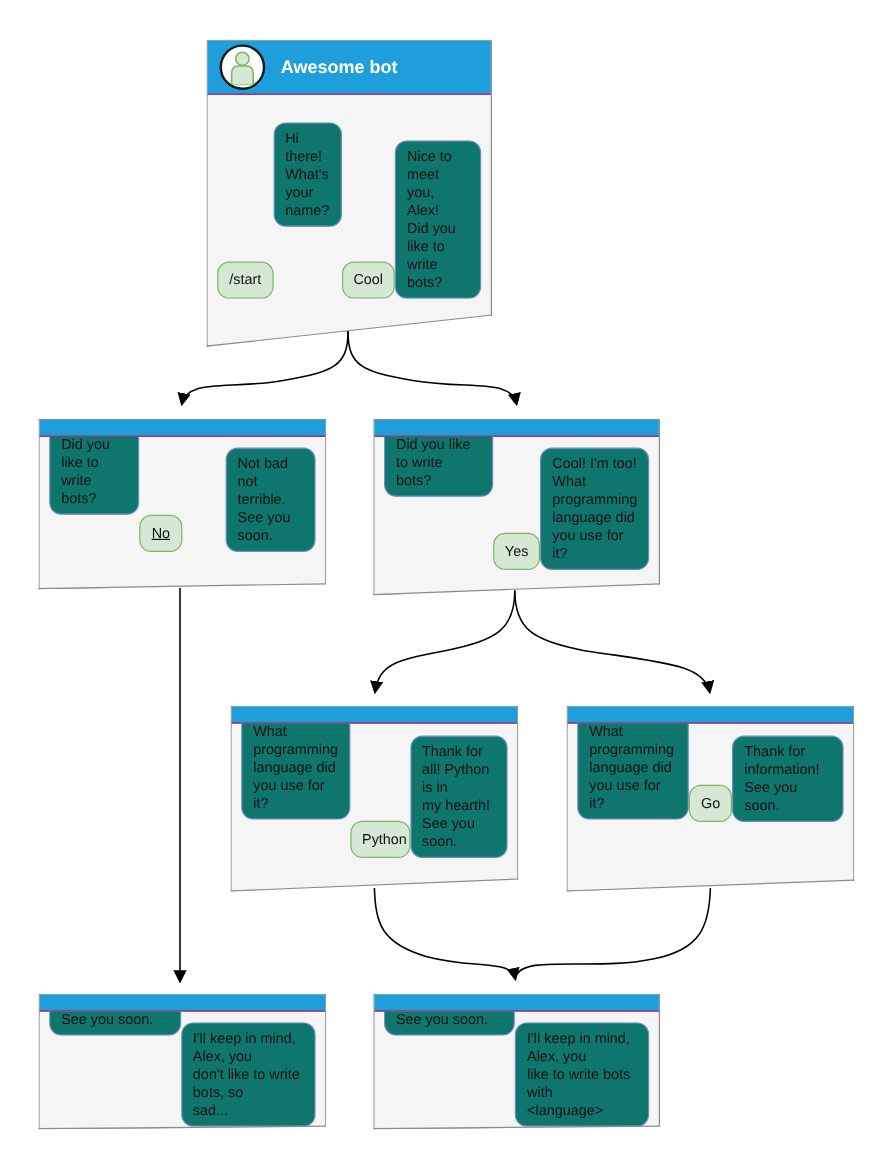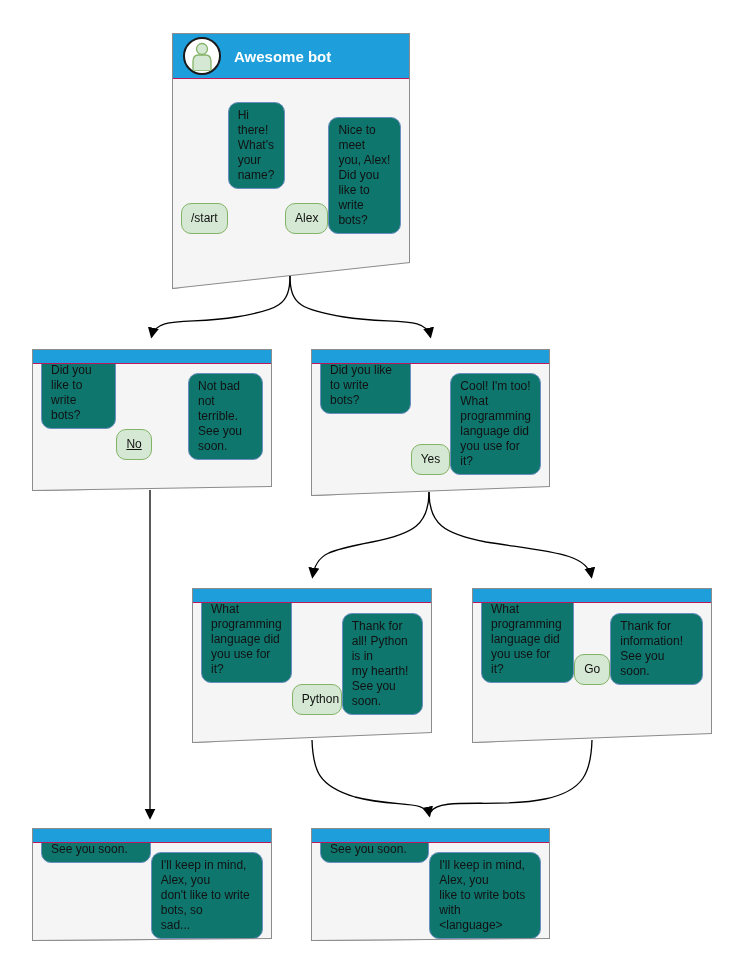--- a/index.html
+++ b/index.html
@@ -84,21 +84,21 @@
         <circle cx="13" cy="8" r="5.5" fill="#d5e8d4" stroke="#82b366" stroke-width="1.3"></circle>
         <path d="M4,30 L4,20.5 Q4,14 9.5,14 L16.5,14 Q22,14 22,20.5 L22,30 Z" fill="#d5e8d4" stroke="#82b366" stroke-width="1.3"></path>
       </svg>
     </div>
     <div class="bot-name">Awesome bot</div>
   </div>
   <div class="chat-body" style="padding-top:12px;">
     <div class="bubble user" style="width:51px;">/start</div>
     <div class="bubble bot" style="width:121px; margin-top:11px;">Hi there!
 What's your name?</div>
-    <div class="bubble user" style="width:49px; margin-top:10px;">Alex</div>
+    <div class="bubble user" style="width:49px; margin-top:10px;">Cool</div>
     <div class="bubble bot" style="width:162px; margin-top:26px;">Nice to meet you, Alex!
 Did you like to write bots?</div>
   </div>
 </div>
 
 <div class="chat-window" style="left:32px; top:349px; width:240px; height:142px;
             clip-path:polygon(0 0, 100% 0, 100% 138px, 0 142px);">
   <div class="chat-header thin"></div>
   <div class="chat-body">
     <div class="bubble bot clipped" style="width:162px;">Did you like to write bots?</div>

